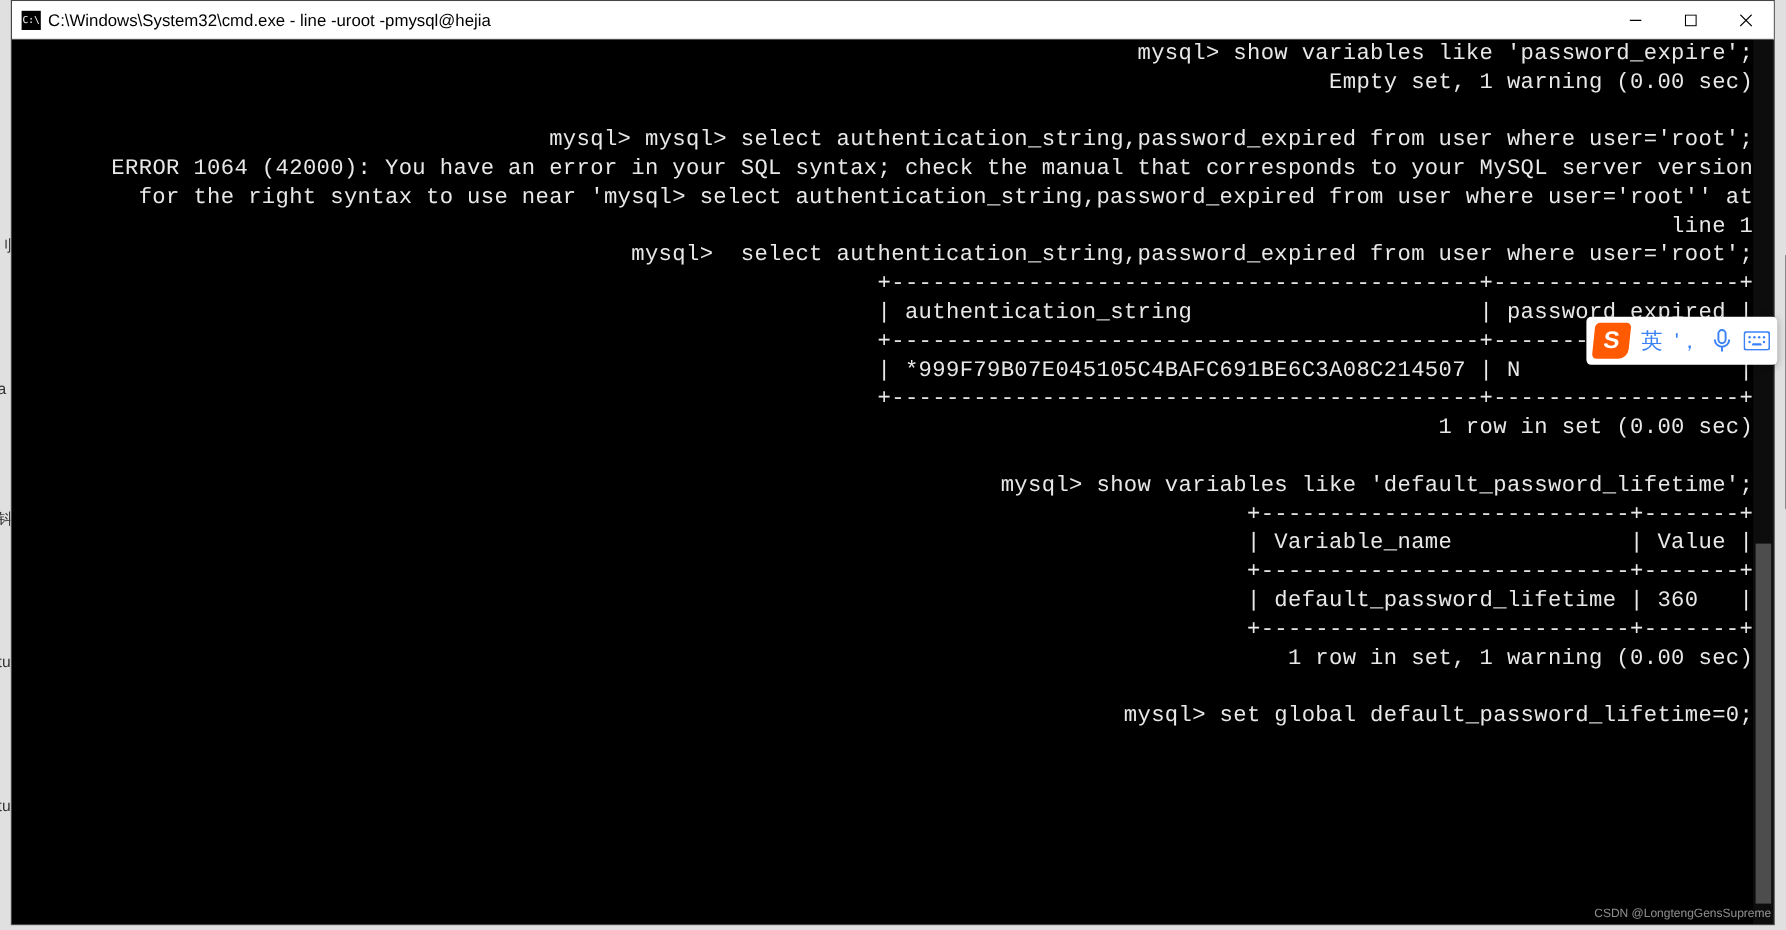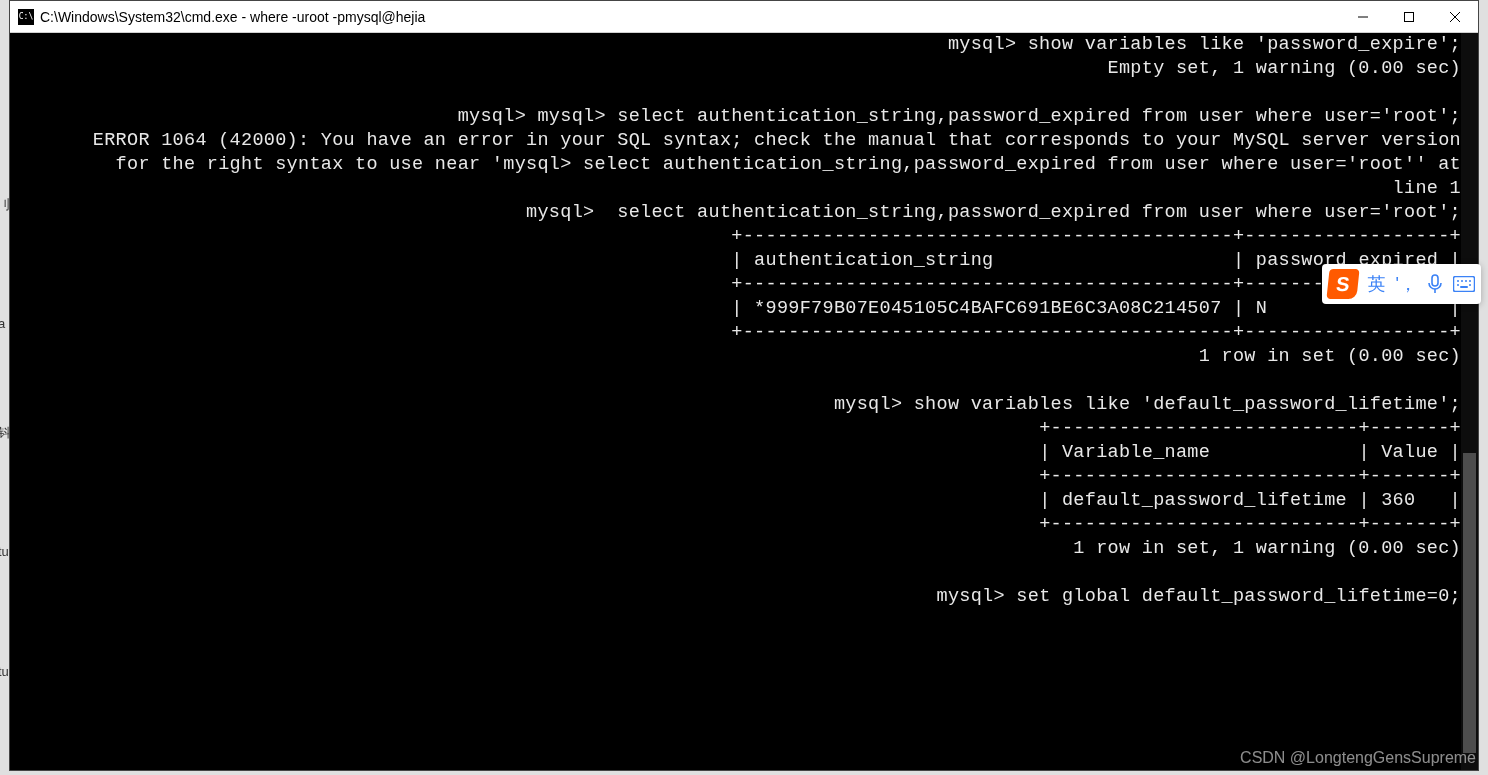--- a/index.html
+++ b/index.html
@@ -122,21 +122,21 @@
     color: #3b82f6;
     font-size: 18px;
     display: flex;
     align-items: center;
   }
   .watermark {
     position: absolute;
     right: 12px;
     bottom: 8px;
     color: rgba(255,255,255,0.55);
-    font-size: 16px;
+    font-size: 10px;
     font-family: Arial, sans-serif;
   }
   .edge-letters {
     position: absolute;
     left: 0;
     top: 0;
     width: 9px;
     height: 100%;
     font-family: Arial, sans-serif;
     font-size: 13px;
@@ -152,21 +152,21 @@
   <span style="top:196px">刂</span>
   <span style="top:316px">a</span>
   <span style="top:424px">钭</span>
   <span style="top:544px">tu</span>
   <span style="top:664px">tu</span>
 </div>
 
 <div class="window">
   <div class="titlebar">
     <div class="title-icon">C:\</div>
-    <div class="title-text">C:\Windows\System32\cmd.exe - where  -uroot -pmysql@hejia</div>
+    <div class="title-text">C:\Windows\System32\cmd.exe - line  -uroot -pmysql@hejia</div>
     <div class="controls">
       <div class="ctrl-btn">
         <svg viewBox="0 0 10 10">
             <line x1="0" y1="5" x2="10" y2="5" stroke="currentColor" stroke-width="1"></line>
           </svg>
       </div>
       <div class="ctrl-btn">
         <svg viewBox="0 0 10 10">
             <rect x="0.5" y="0.5" width="9" height="9" fill="none" stroke="currentColor" stroke-width="1"></rect>
           </svg>

